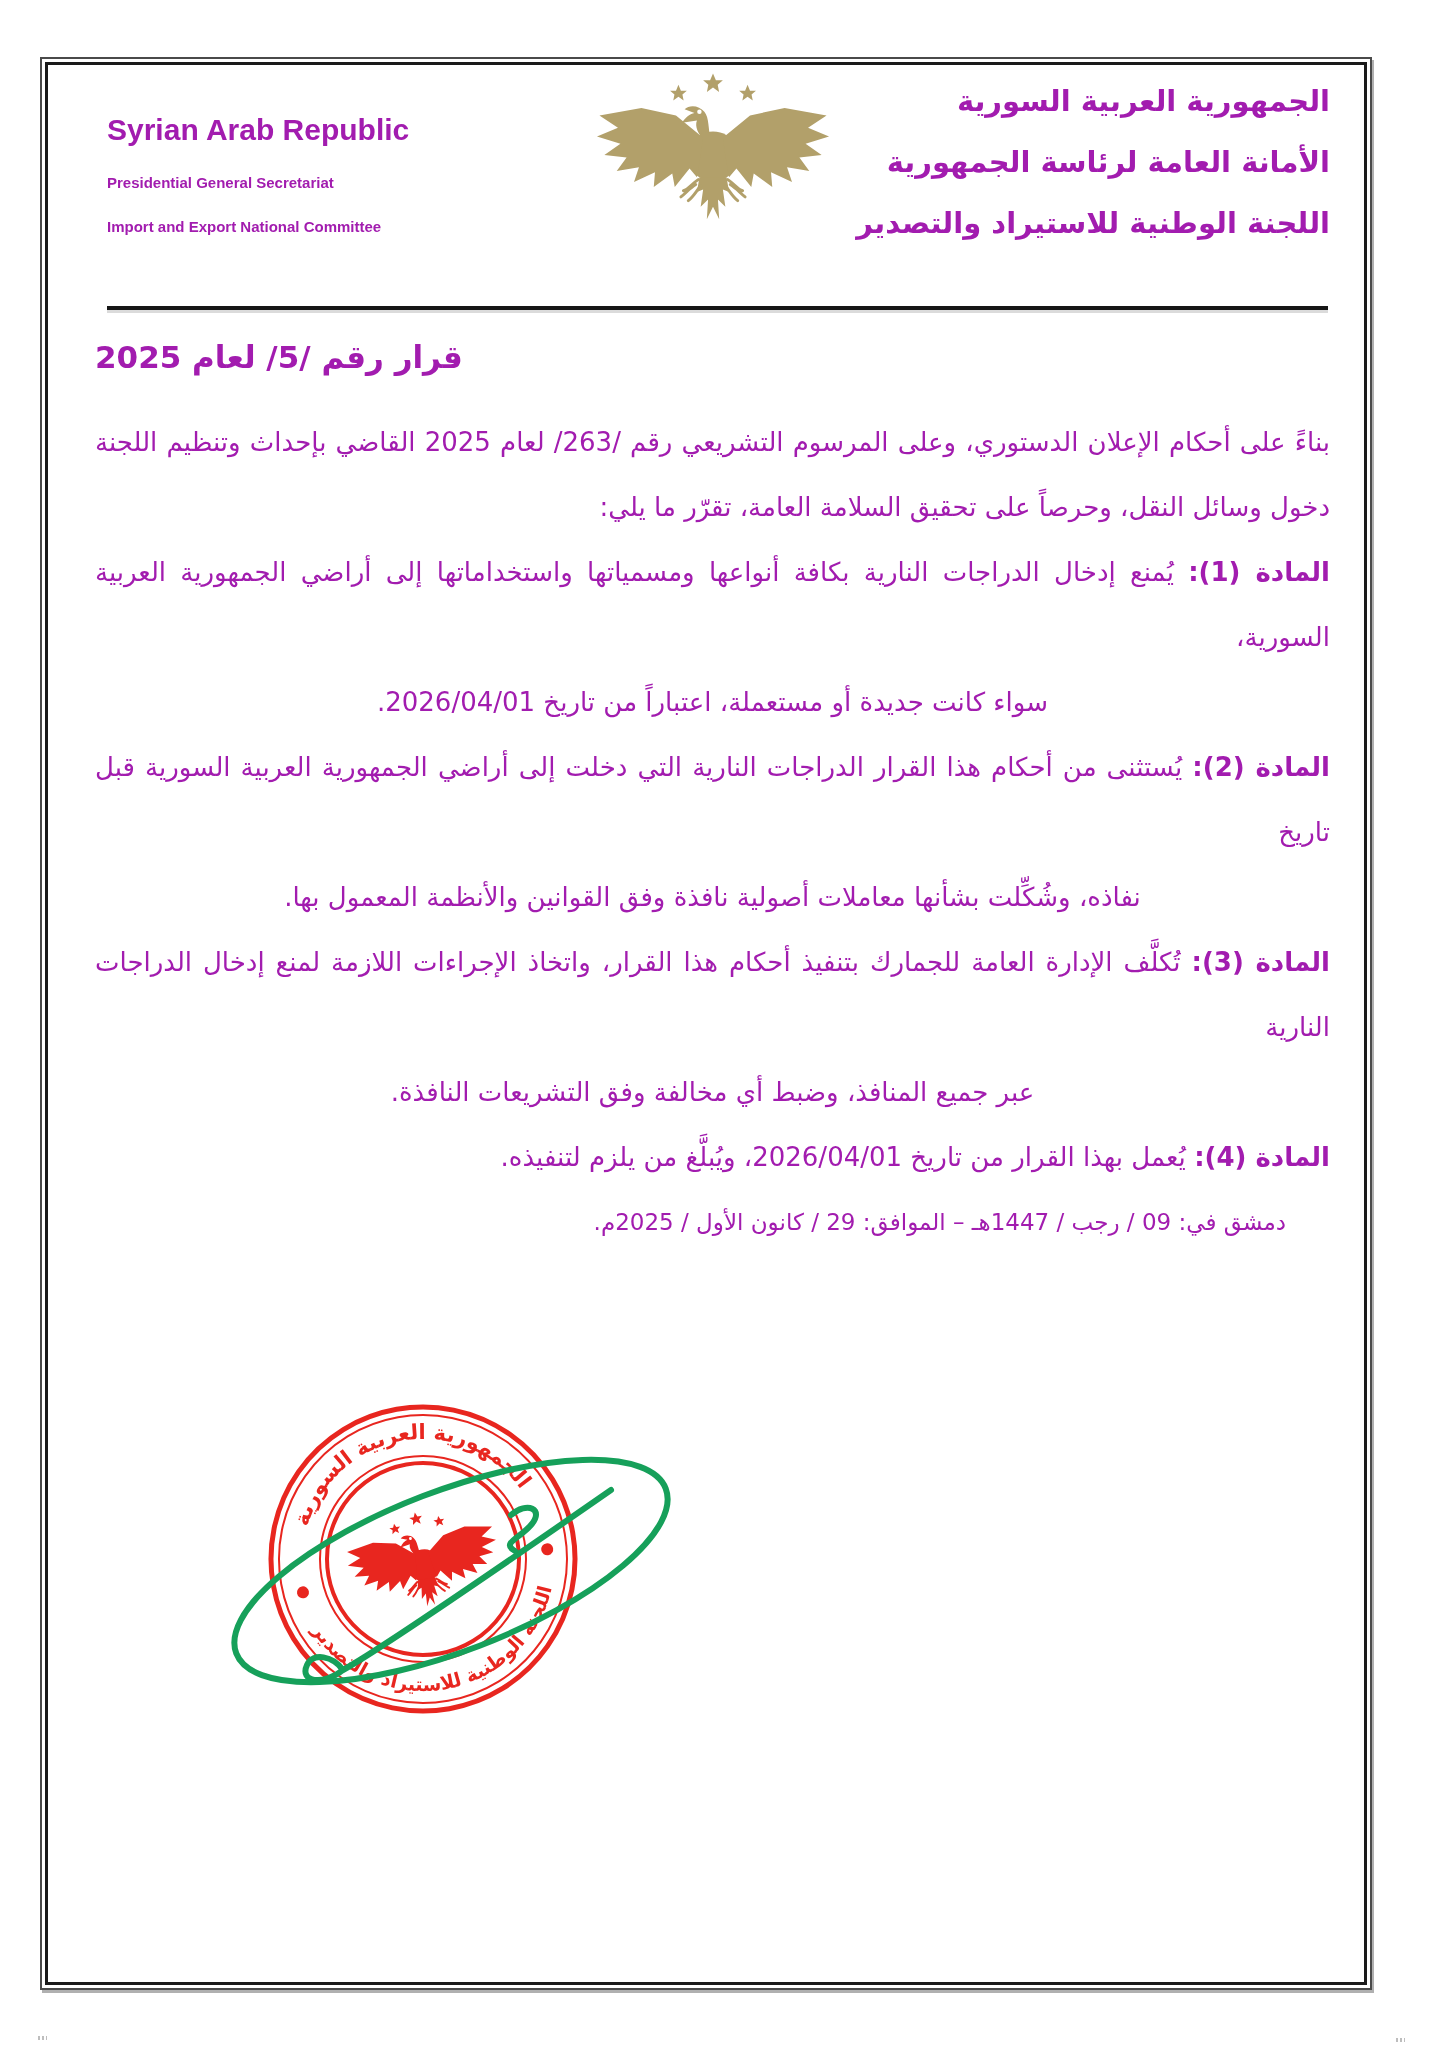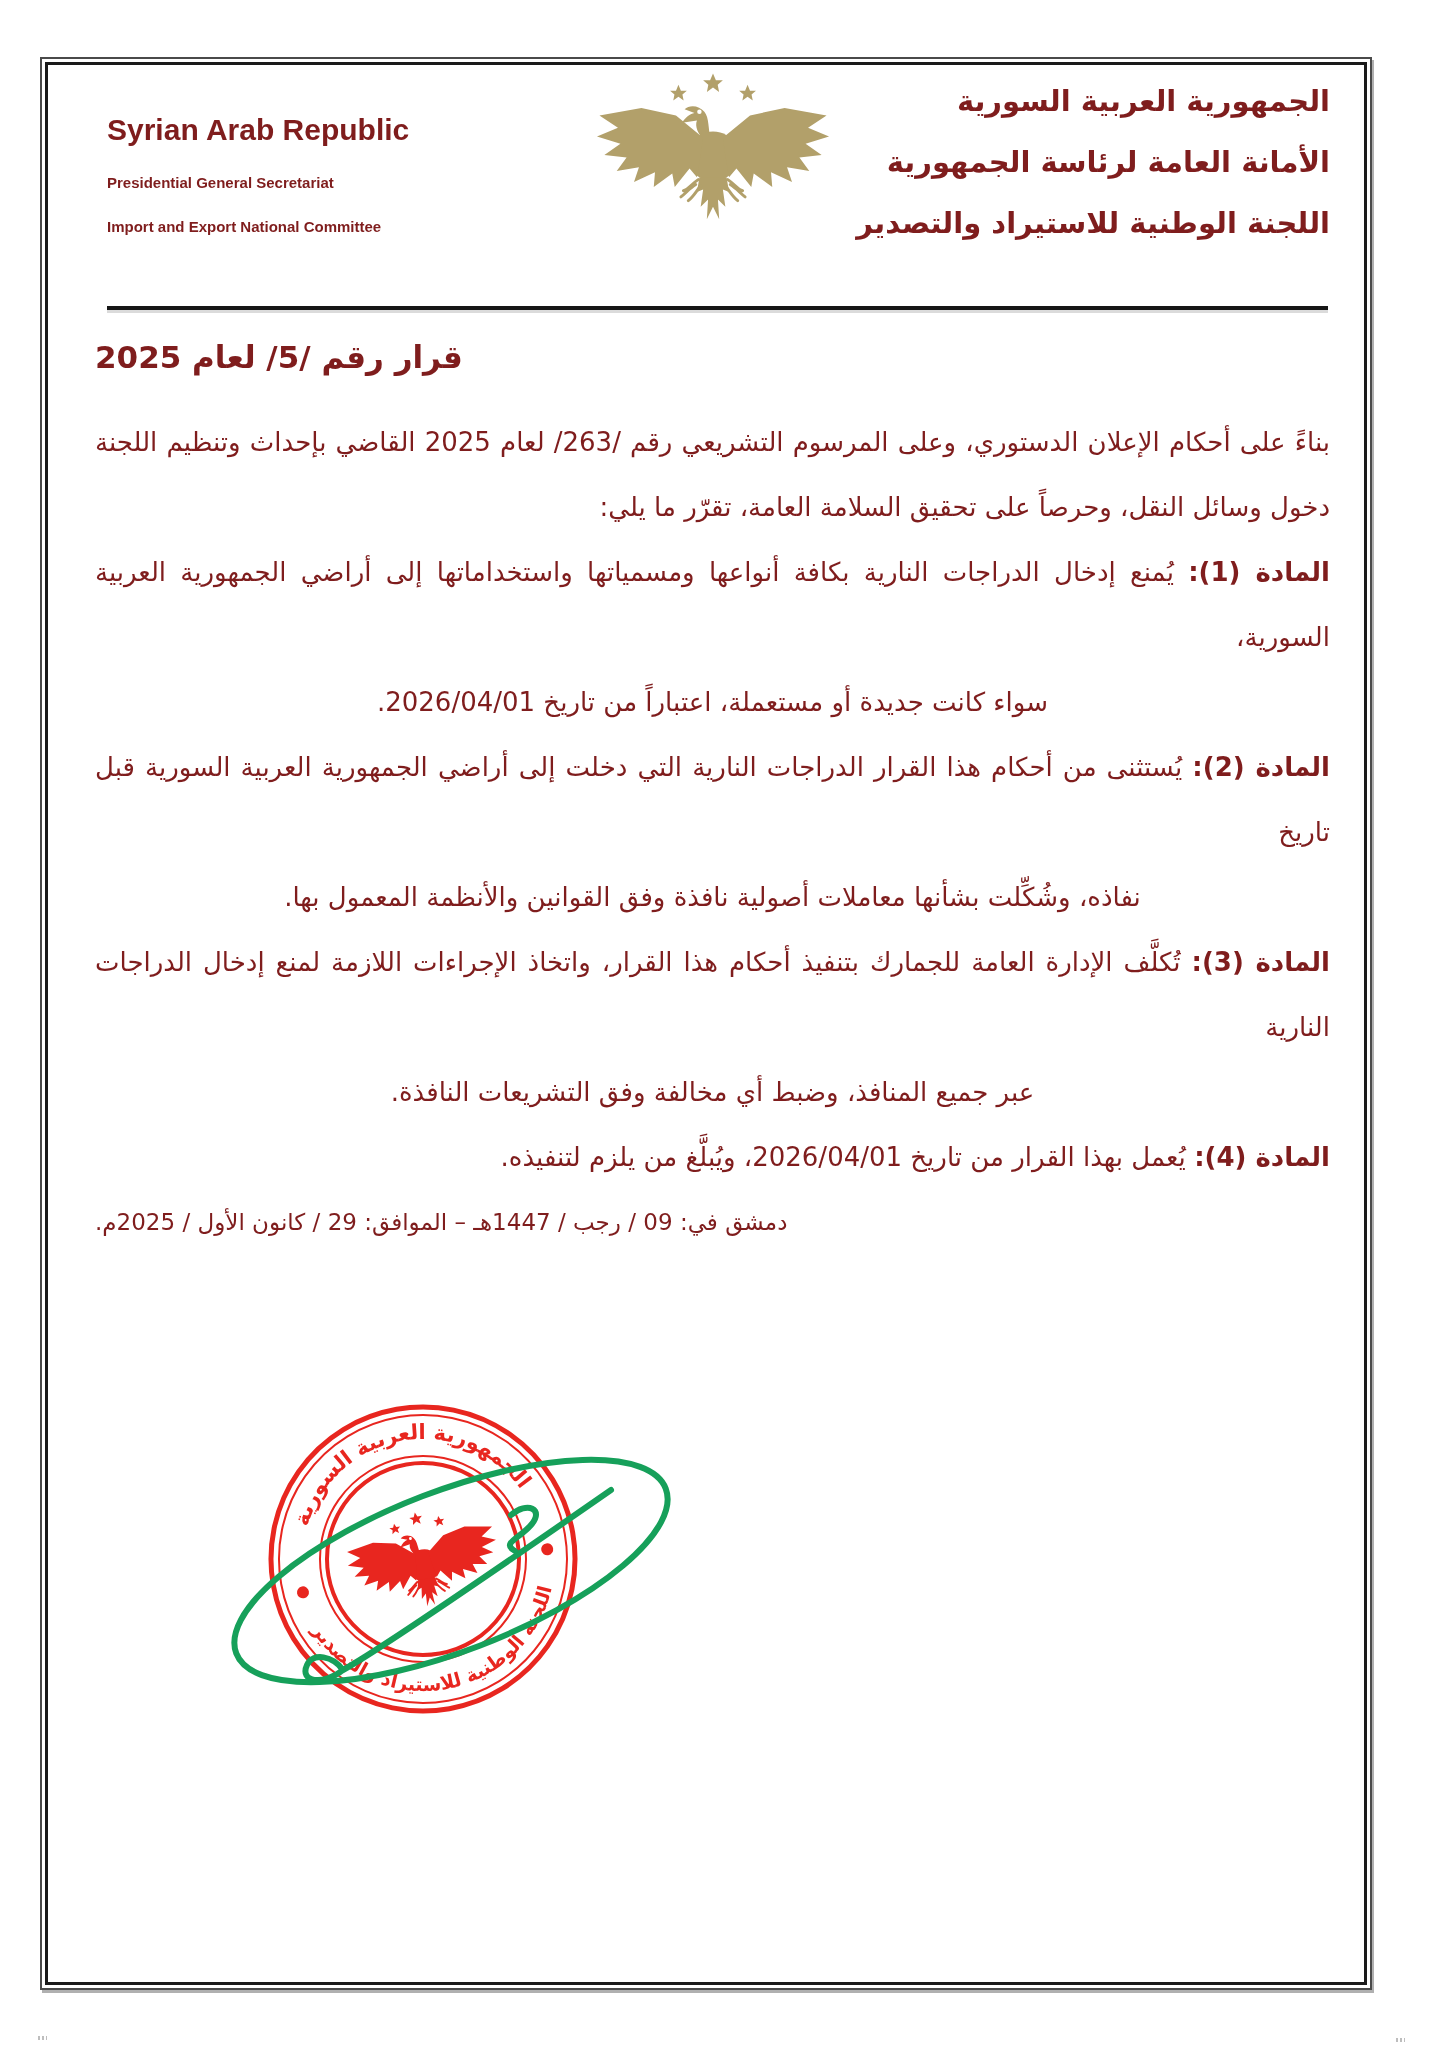--- a/index.html
+++ b/index.html
@@ -1,17 +1,17 @@
 <!DOCTYPE html>
 <html lang="ar"><head>
 <meta charset="utf-8">
 <style>
   html,body{margin:0;padding:0;background:#ffffff;}
   .page{position:relative;width:1448px;height:2048px;background:#ffffff;overflow:hidden;
-        font-family:"DejaVu Sans",sans-serif;color:#7f1d1d;}
+        font-family:"DejaVu Sans",sans-serif;color:#a21caf;}
   
   .frame{position:absolute;left:40px;top:57px;width:1328px;height:1929px;
          border:2px solid #4a4a4a;
          box-shadow: inset 0 0 0 3px #ffffff, inset 0 0 0 6px #1a1a1a, 2px 3px 0 rgba(80,80,80,.45);}
   .content{position:absolute;left:95px;top:57px;width:1235px;}
 
   
   .doc-header{position:relative;height:235px;}
   .hdr-en{position:absolute;left:12px;top:56px;font-family:"Liberation Sans",sans-serif;font-weight:bold;}
   .hdr-en .l1{font-size:30px;margin-bottom:27px;}
@@ -25,21 +25,21 @@
   .decree-title{margin-top:26px;text-align:left;direction:rtl;
                 font-size:31px;font-weight:bold;line-height:42px;}
 
   .doc-body{margin-top:32px;direction:rtl;font-size:26px;}
   .bline{line-height:65px;}
   .jl{text-align:justify;text-align-last:justify;}
   .rl{text-align:right;}
   .cl{text-align:center;}
   .art-label{font-weight:bold;}
 
-  .date-line{direction:rtl;font-size:23px;line-height:65px;text-align:left;margin-right:44px;}
+  .date-line{direction:rtl;font-size:23px;line-height:65px;text-align:right;margin-right:44px;}
 
   .sig{width:740px;text-align:center;direction:rtl;margin-top:108px;font-weight:bold;}
   .sig .t{font-size:28px;line-height:60px;}
   .sig .n{font-size:28px;line-height:64px;}
 
   .stamp{position:absolute;left:118px;top:1322px;width:480px;height:348px;}
   .stamp text{font-family:"DejaVu Sans",sans-serif;font-weight:bold;fill:#e8261f;}
 
   .artifact{position:absolute;width:9px;height:4px;opacity:.55;
             background:repeating-linear-gradient(90deg,#888 0 2px,#fff 2px 4px);}

